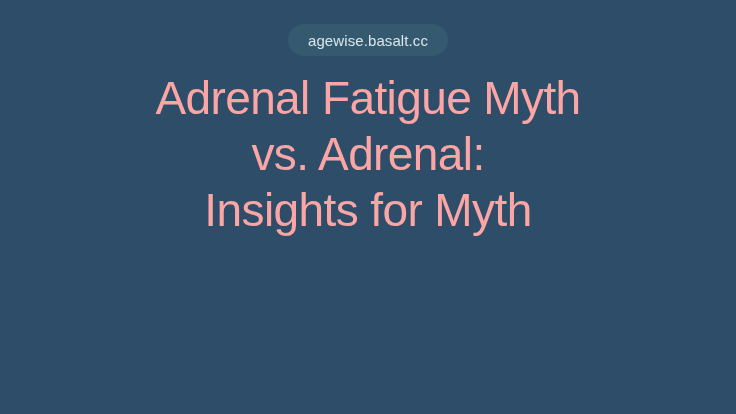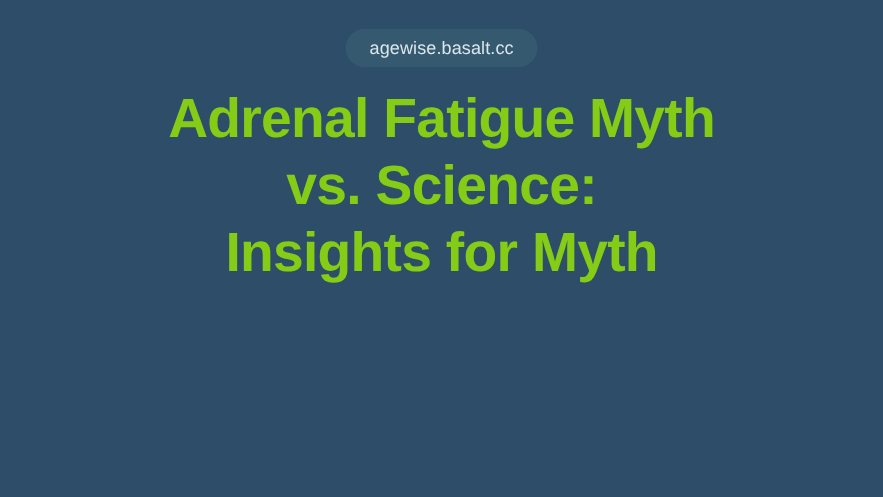--- a/index.html
+++ b/index.html
@@ -43,34 +43,34 @@
     margin-top: 14px;
     width: 100%;
     display: flex;
     flex-direction: column;
     align-items: center;
   }
   .title-line {
     display: block;
     width: 100%;
     text-align: center;
-    color: #84cc16;
+    color: #fca5a5;
     font-size: 46px;
-    font-weight: 700;
+    font-weight: 400;
     line-height: 56px;
     letter-spacing: -0.6px;
     white-space: nowrap;
   }
 </style>
 </head>
 <body>
 
 <div class="card">
 
   <div class="domain-badge">agewise.basalt.cc</div>
 
   <div class="title-block">
     <span class="title-line">Adrenal Fatigue Myth</span>
-    <span class="title-line">vs. Science:</span>
+    <span class="title-line">vs. Adrenal:</span>
     <span class="title-line">Insights for Myth</span>
   </div>
 
 </div>
 
 </body></html>

